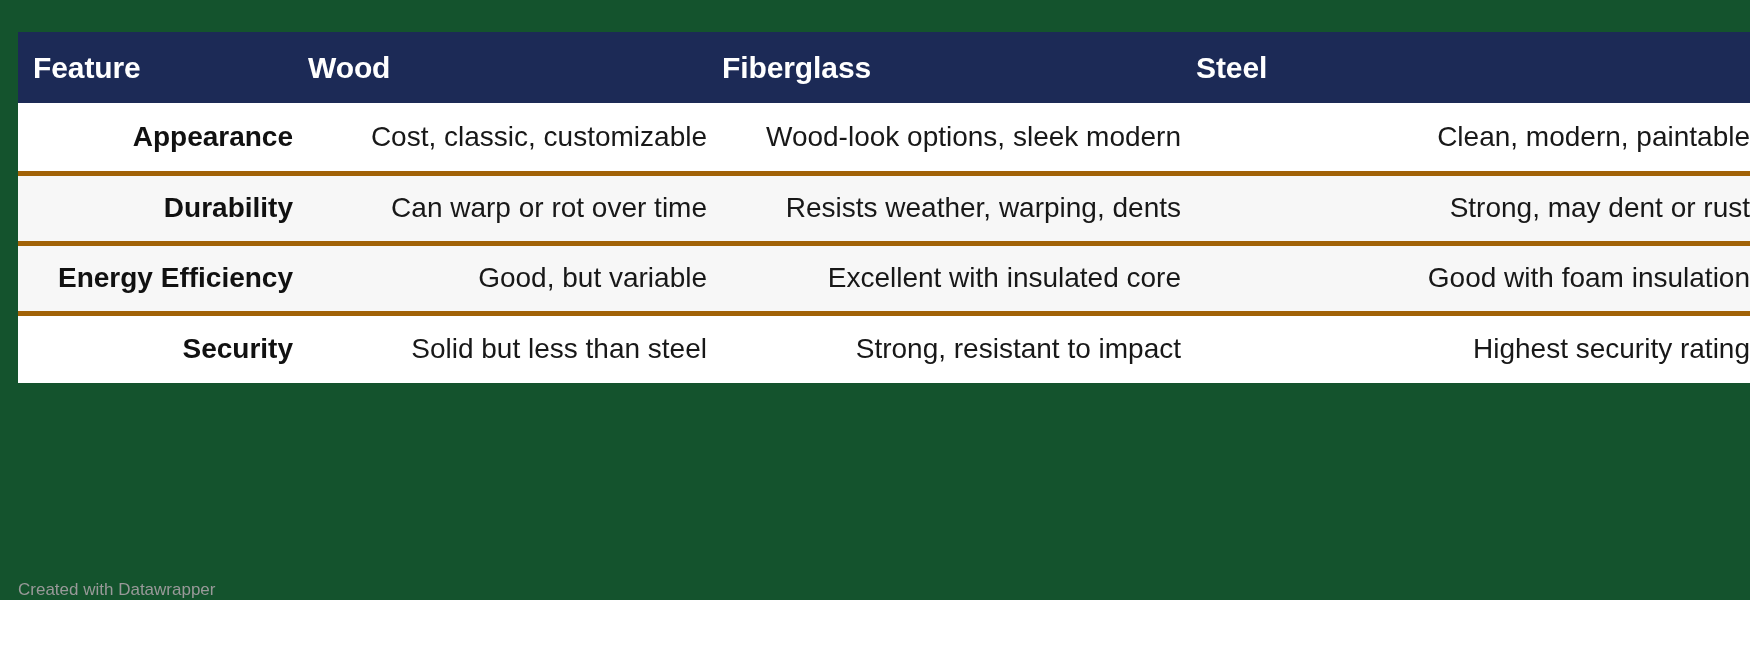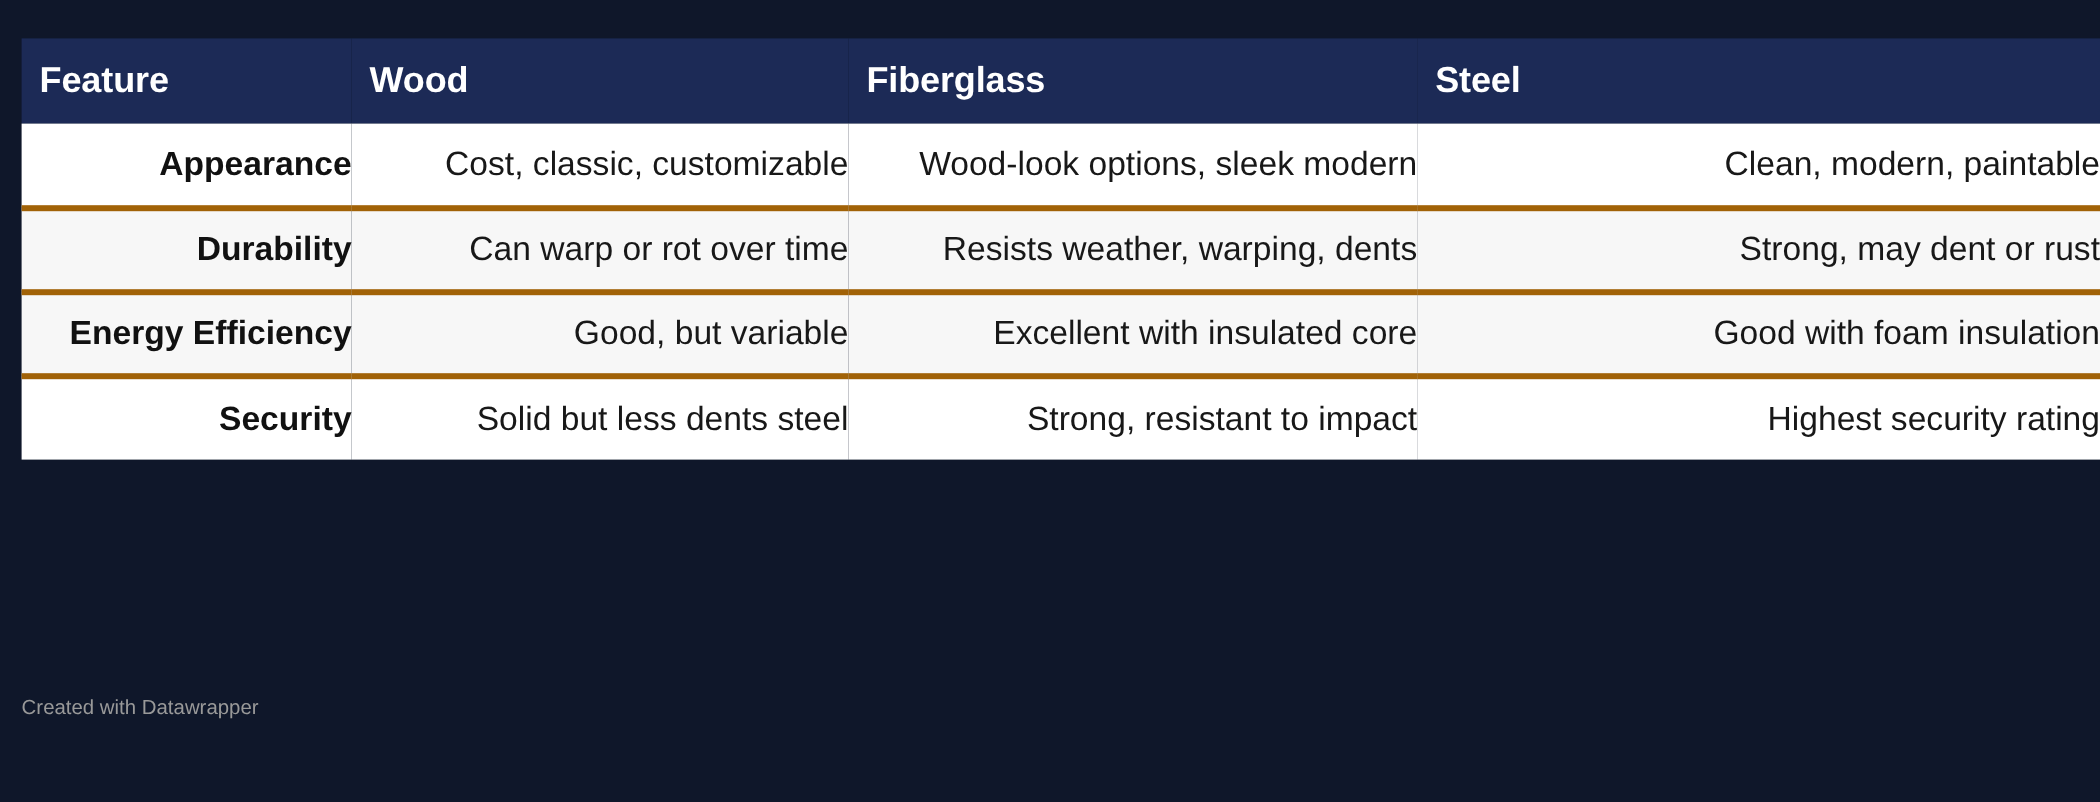--- a/index.html
+++ b/index.html
@@ -13,22 +13,22 @@
     font-family: "Liberation Sans", sans-serif;
     -webkit-font-smoothing: antialiased;
     overflow: hidden;
   }
 
   .chart-wrap {
     position: absolute;
     left: 0;
     top: 0;
     width: 1750px;
-    height: 668px;
-    background: #0f172a;
+    height: 600px;
+    background: #14532d;
   }
 
   .table-block {
     position: absolute;
     left: 18px;
     top: 32px;
     width: 1732px;
   }
 
   table.datawrapper-table {
@@ -135,21 +135,21 @@
 
         <tr class="row-even">
           <td class="cell-feature">Energy Efficiency</td>
           <td>Good, but variable</td>
           <td>Excellent with insulated core</td>
           <td>Good with foam insulation</td>
         </tr>
 
         <tr class="row-odd">
           <td class="cell-feature">Security</td>
-          <td>Solid but less dents steel</td>
+          <td>Solid but less than steel</td>
           <td>Strong, resistant to impact</td>
           <td>Highest security rating</td>
         </tr>
 
 
       </tbody>
     </table>
   </div>
 
   <div class="footer-credit">Created with Datawrapper</div>

